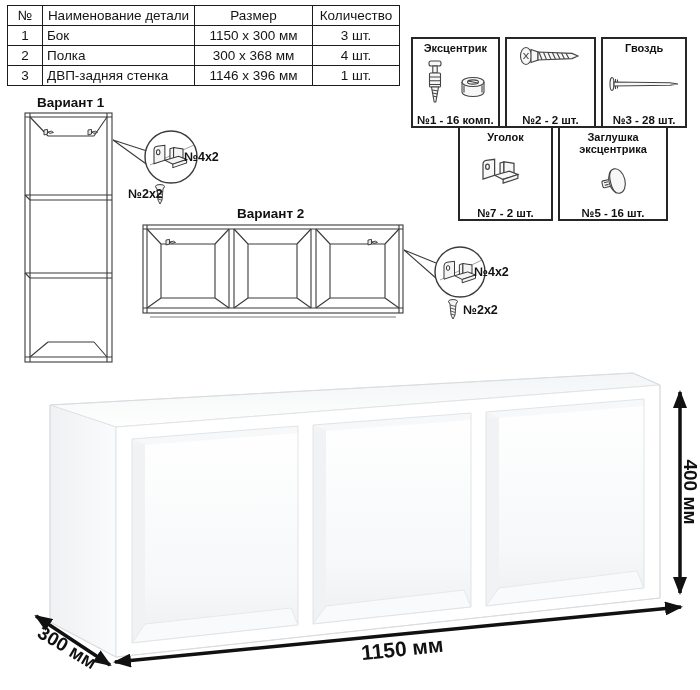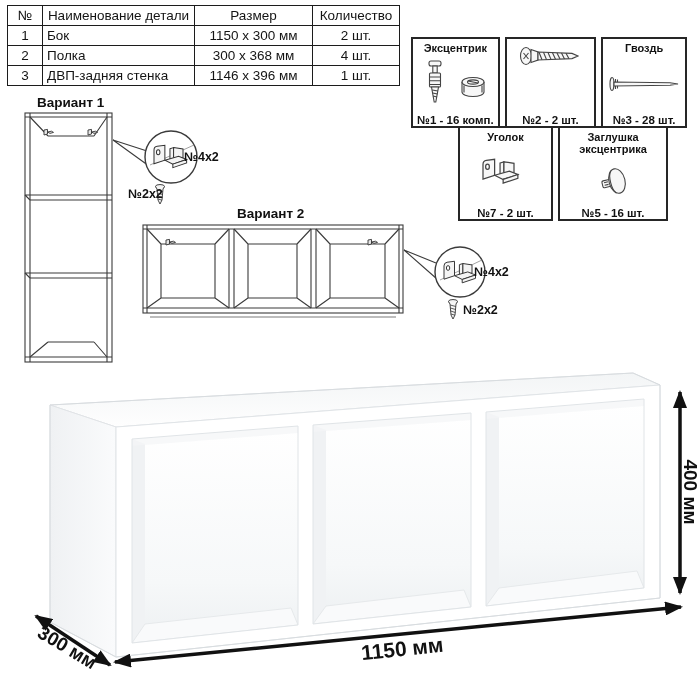--- a/index.html
+++ b/index.html
@@ -49,21 +49,21 @@
         <th class="col-name">Наименование детали</th>
         <th class="col-size">Размер</th>
         <th class="col-qty">Количество</th>
       </tr>
     </thead>
     <tbody>
       <tr>
         <td class="col-num">1</td>
         <td class="col-name">Бок</td>
         <td class="col-size">1150 x 300 мм</td>
-        <td class="col-qty">2 шт.</td>
+        <td class="col-qty">3 шт.</td>
       </tr>
       <tr>
         <td class="col-num">2</td>
         <td class="col-name">Полка</td>
         <td class="col-size">300 x 368 мм</td>
         <td class="col-qty">4 шт.</td>
       </tr>
       <tr>
         <td class="col-num">3</td>
         <td class="col-name">ДВП-задняя стенка</td>

